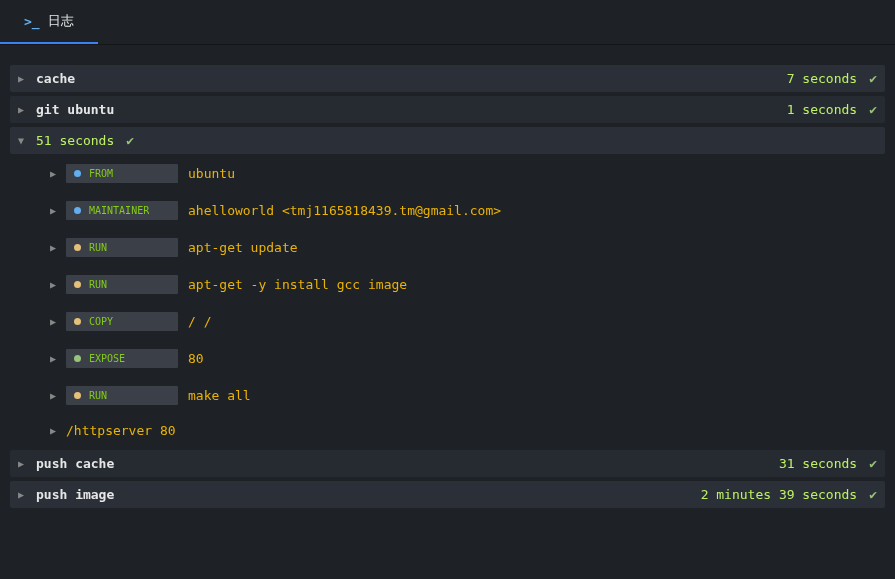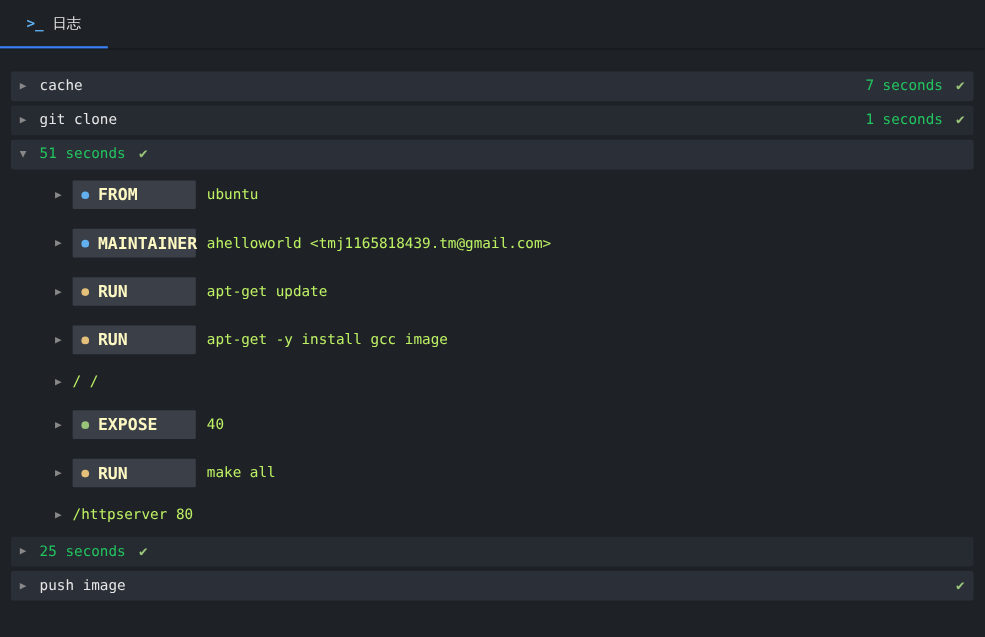--- a/index.html
+++ b/index.html
@@ -39,24 +39,24 @@
     }
     .step-row.alt { background: #262b32; }
     .step-row .chev {
       width: 10px;
       font-size: 10px;
       color: #888;
       margin-right: 8px;
     }
     .step-row .name {
       color: #e6e6e6;
-      font-weight: normal;
+      font-weight: bold;
       flex: 1;
     }
-    .step-row .time { color: #22c55e; margin-right: 12px; }
+    .step-row .time { color: #bef264; margin-right: 12px; }
     .step-row .check { color: #98c379; font-weight: bold; }
     .substeps { padding-left: 40px; }
     .sub-row {
       display: flex;
       align-items: center;
       padding: 6px 0;
       margin-bottom: 6px;
     }
     .sub-chev { width: 10px; font-size: 10px; color: #888; margin-right: 6px; }
     .pill {
@@ -71,22 +71,22 @@
     .dot {
       width: 7px;
       height: 7px;
       border-radius: 50%;
       margin-right: 8px;
       flex-shrink: 0;
     }
     .dot-blue { background: #61afef; }
     .dot-orange { background: #e5c07b; }
     .dot-green { background: #98c379; }
-    .pill-text { color: #fef9c3; font-weight: bold; font-size: 15px; }
-    .sub-value { color: #bef264; }
+    .pill-text { color: #84cc16; font-weight: normal; font-size: 10px; }
+    .sub-value { color: #eab308; }
   </style>
 </head>
 <body>
 
 <div class="tab-bar">
   <div class="tab">
     <span class="tab-prompt">&gt;_</span>
     <span>日志</span>
   </div>
 </div>
@@ -95,21 +95,21 @@
 
   <div class="step-row">
     <span class="chev">▶</span>
     <span class="name">cache</span>
     <span class="time">7 seconds</span>
     <span class="check">✔</span>
   </div>
 
   <div class="step-row alt">
     <span class="chev">▶</span>
-    <span class="name">git clone</span>
+    <span class="name">git ubuntu</span>
     <span class="time">1 seconds</span>
     <span class="check">✔</span>
   </div>
 
   <div class="step-row">
     <span class="chev">▼</span>
     <span class="time">51 seconds</span>
     <span class="check">✔</span>
   </div>
 
@@ -141,49 +141,55 @@
     <div class="sub-row">
       <span class="sub-chev">▶</span>
       <span class="pill">
         <span class="dot dot-orange"></span>
         <span class="pill-text">RUN</span>
       </span>
       <span class="sub-value">apt-get -y install gcc image</span>
     </div>
     <div class="sub-row">
       <span class="sub-chev">▶</span>
+      <span class="pill">
+        <span class="dot dot-orange"></span>
+        <span class="pill-text">COPY</span>
+      </span>
       <span class="sub-value">/ /</span>
     </div>
     <div class="sub-row">
       <span class="sub-chev">▶</span>
       <span class="pill">
         <span class="dot dot-green"></span>
         <span class="pill-text">EXPOSE</span>
       </span>
-      <span class="sub-value">40</span>
+      <span class="sub-value">80</span>
     </div>
     <div class="sub-row">
       <span class="sub-chev">▶</span>
       <span class="pill">
         <span class="dot dot-orange"></span>
         <span class="pill-text">RUN</span>
       </span>
       <span class="sub-value">make all</span>
     </div>
     <div class="sub-row">
       <span class="sub-chev">▶</span>
       <span class="sub-value">/httpserver 80</span>
     </div>
   </div>
 
   <div class="step-row alt">
     <span class="chev">▶</span>
-    <span class="time">25 seconds</span>
+    <span class="name">push cache</span>
+    <span class="time">31 seconds</span>
     <span class="check">✔</span>
   </div>
 
   <div class="step-row">
     <span class="chev">▶</span>
     <span class="name">push image</span>
+    <span class="time">2 minutes 39 seconds</span>
     <span class="check">✔</span>
   </div>
 
 </div>
 
 </body></html>

